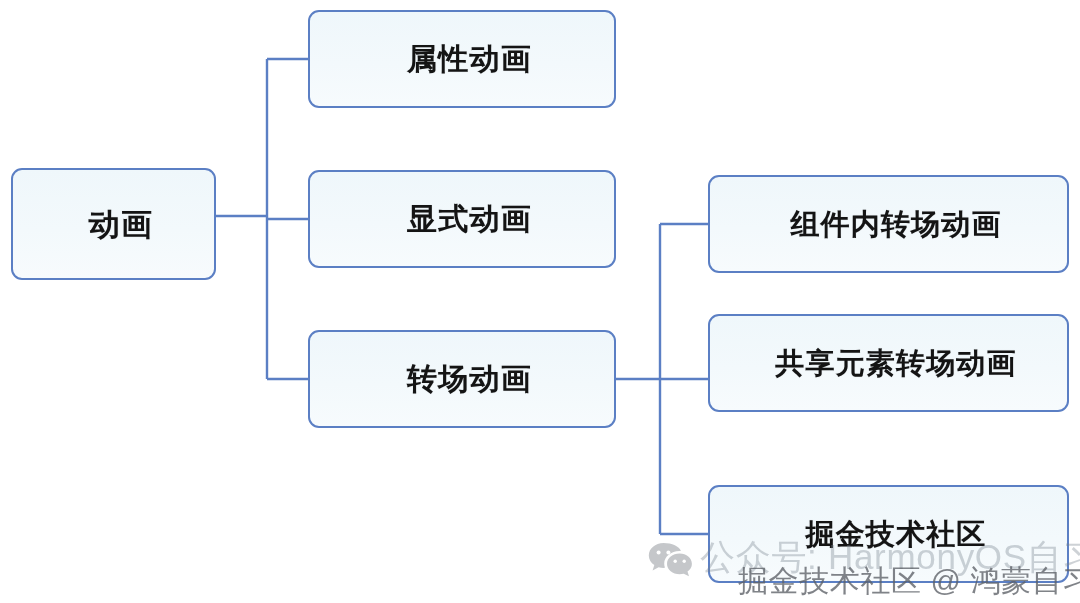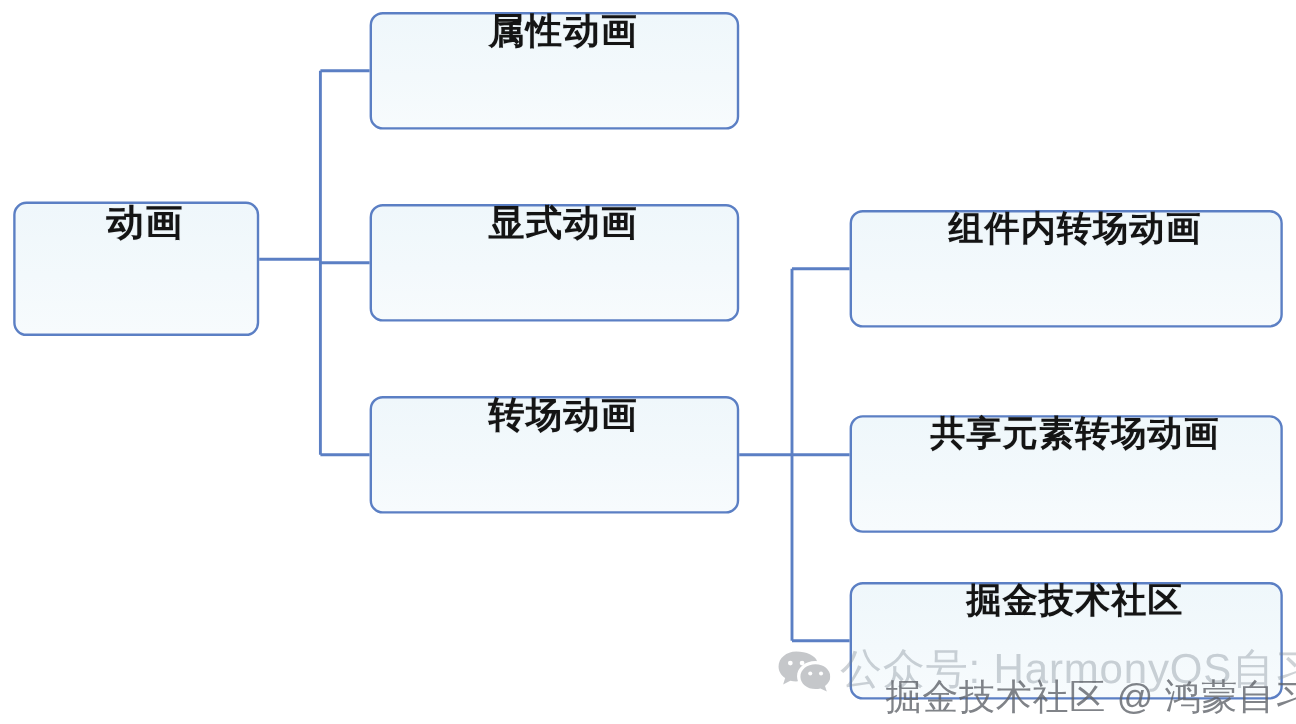--- a/index.html
+++ b/index.html
@@ -32,20 +32,21 @@
   }
   
   .node-box {
     position: absolute;
     z-index: 3;
     box-sizing: border-box;
     border: 2px solid #5b7fc4;
     border-radius: 11px;
     background: linear-gradient(180deg, #eff7fb 0%, #f3f9fc 55%, #f7fbfd 100%);
     display: flex;
+    align-items: center;
     justify-content: center;
     padding-left: 15px;
   }
   .node-label {
     color: #141414;
     font-weight: 700;
     letter-spacing: 0.04em;
     white-space: nowrap;
     line-height: 1;
     text-shadow: 0 0 1px rgba(0,0,0,0.18);
@@ -71,21 +72,21 @@
   #node-transition { top: 330px; }
 
   
   .node-l3 {
     left: 708px;
     width: 361px;
     height: 98px;
   }
   .node-l3 .node-label { font-size: 29px; }
   #node-incomponent { top: 175px; }
-  #node-shared      { top: 346px; }
+  #node-shared      { top: 314px; }
   #node-page        { top: 485px; }
 
   
   .watermark {
     position: absolute;
     z-index: 5;
     white-space: nowrap;
     pointer-events: none;
     font-weight: 400;
   }

